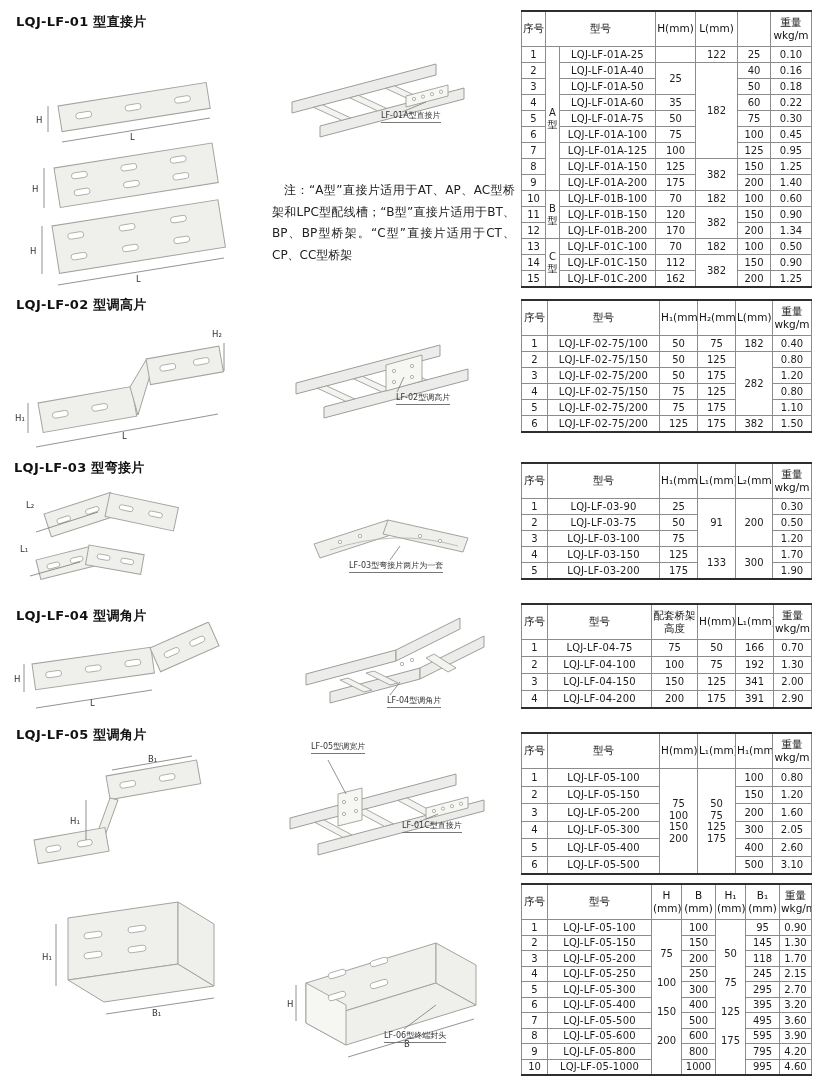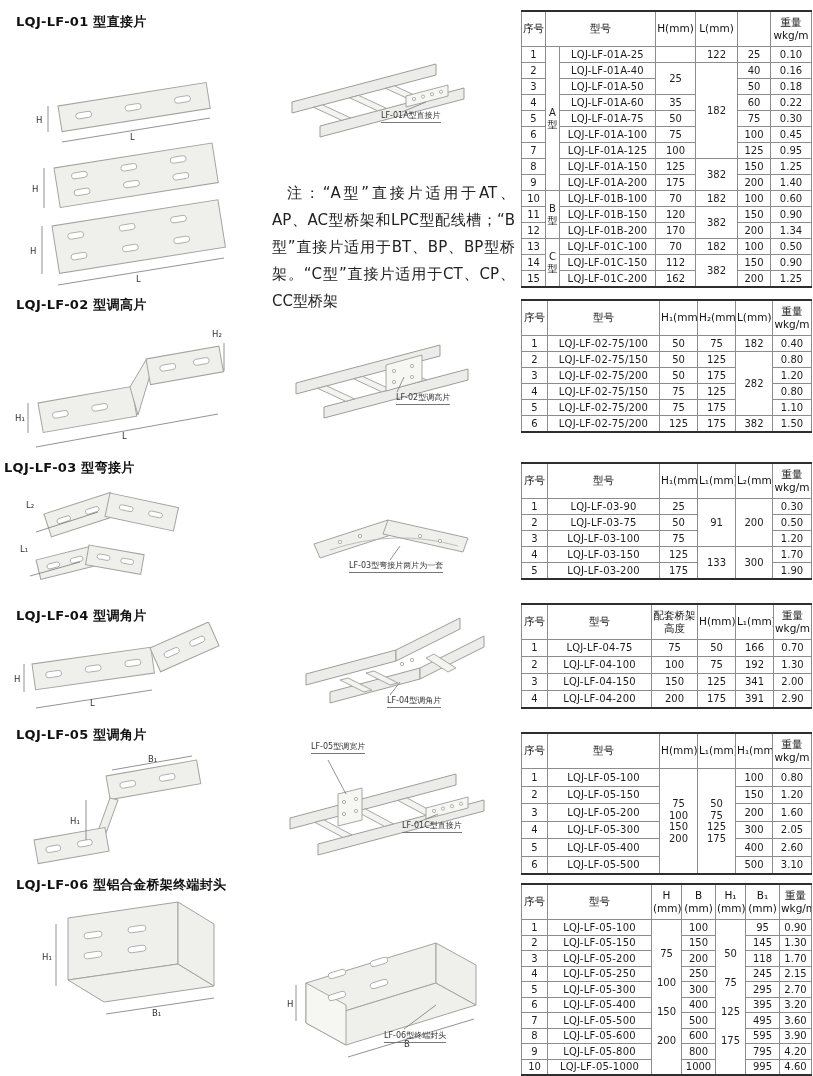--- a/index.html
+++ b/index.html
@@ -1,20 +1,20 @@
 <!DOCTYPE html>
 <html><head>
 <meta charset="utf-8">
 <style>
   html,body{margin:0;padding:0;background:#fff;}
   #page{position:relative;width:813px;height:1076px;background:#ffffff;overflow:hidden;
         font-family:"DejaVu Sans","Liberation Sans",sans-serif;color:#1c1c1c;}
   .sec-h{position:absolute;font-size:13px;font-weight:600;letter-spacing:.3px;color:#111;white-space:nowrap;}
   .cap{position:absolute;font-size:8px;color:#333;border-bottom:1px solid #777;padding-bottom:1px;white-space:nowrap;}
-  .note{position:absolute;left:272px;top:180px;width:243px;font-size:15px;line-height:1.8;
+  .note{position:absolute;left:272px;top:180px;width:243px;font-size:12px;line-height:1.8;
         color:#222;text-align:justify;text-indent:1em;}
   .tbl{position:absolute;left:521px;}
   table.spec{border-collapse:collapse;table-layout:fixed;width:290px;
         border-top:2px solid #2e2e2e;border-bottom:2px solid #2e2e2e;}
   table.spec th,table.spec td{border:1px solid #8c8c8c;text-align:center;vertical-align:middle;
         white-space:pre-line;overflow:hidden;padding:0 1px;}
   table.spec th{font-size:10.5px;font-weight:500;line-height:1.25;height:34px;color:#111;}
   table.spec td{font-size:10px;line-height:1.15;}
   .t1 td{height:15px}.t2 td{height:15px}.t3 td{height:15px}
   .t4 td{height:16px}.t4 th{height:36px}
@@ -36,24 +36,23 @@
   .arc{stroke:#b0b0ab;stroke-width:.8;fill:none;}
   .dimtxt{font-size:8.5px;fill:#333;font-family:"DejaVu Sans","Liberation Sans",sans-serif;}
 </style>
 </head>
 <body>
 
 <div id="page">
 
   <div class="sec-h" style="left:16px;top:13px">LQJ-LF-01 型直接片</div>
   <div class="sec-h" style="left:16px;top:296px">LQJ-LF-02 型调高片</div>
-  <div class="sec-h" style="left:4px;top:459px">LQJ-LF-03 型弯接片</div>
+  <div class="sec-h" style="left:14px;top:459px">LQJ-LF-03 型弯接片</div>
   <div class="sec-h" style="left:16px;top:607px">LQJ-LF-04 型调角片</div>
   <div class="sec-h" style="left:16px;top:726px">LQJ-LF-05 型调角片</div>
-  <div class="sec-h" style="left:16px;top:876px">LQJ-LF-06 型铝合金桥架终端封头</div>
 
   <svg class="draw" style="left:18px;top:36px" width="230" height="255" viewBox="0 0 230 255">
     <g transform="translate(40,70) rotate(-9)">
       <rect class="plate" width="150" height="26"></rect>
       <rect class="slot" x="16" y="10" width="16" height="6" rx="3"></rect>
       <rect class="slot" x="66" y="10" width="16" height="6" rx="3"></rect>
       <rect class="slot" x="116" y="10" width="16" height="6" rx="3"></rect>
     </g>
     <line class="dim" x1="30" y1="70" x2="30" y2="96"></line>
     <text class="dimtxt" x="18" y="87">H</text>

